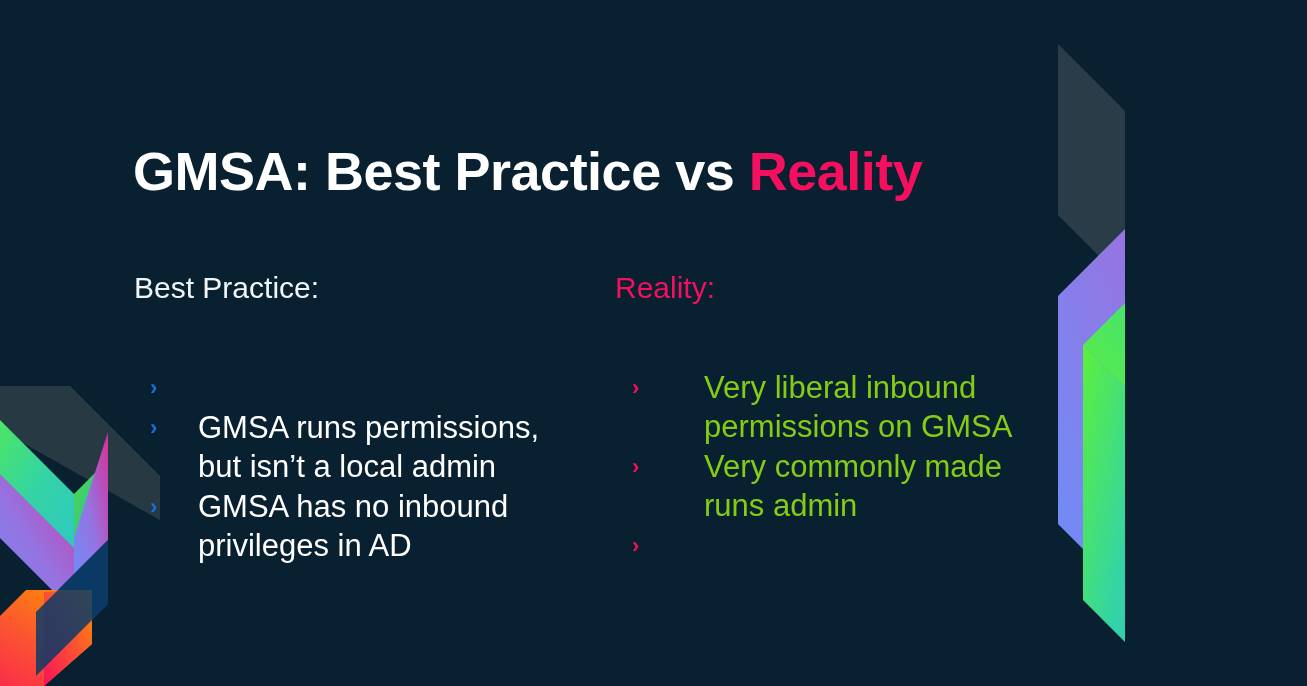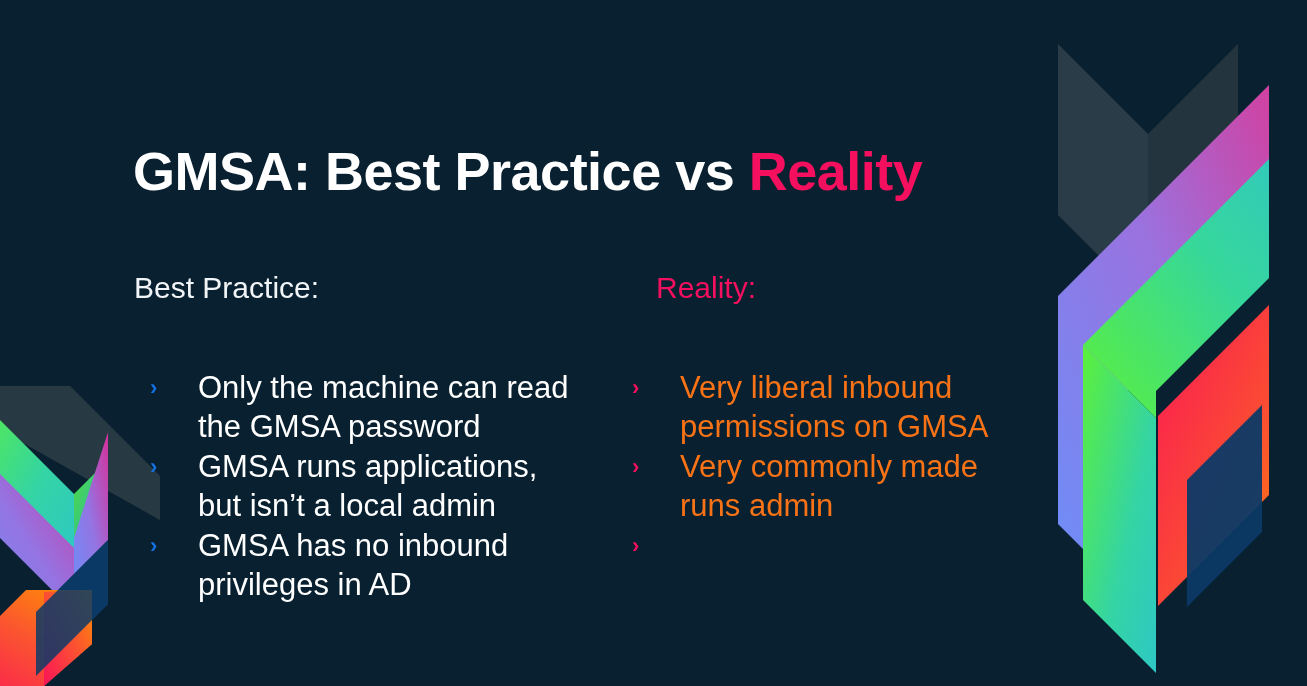--- a/index.html
+++ b/index.html
@@ -7,21 +7,21 @@
 
   html, body {
     width:1307px;
     height:686px;
     overflow:hidden;
     background:#08202f;
   }
 
   .slide {
     position:relative;
-    width:1269px;
+    width:1125px;
     height:686px;
     background:#08202f;
     font-family:"Liberation Sans", sans-serif;
     overflow:hidden;
   }
 
   
   .deco {
     position:absolute;
     top:0; left:0;
@@ -52,21 +52,21 @@
   .title .t-main  { color:#ffffff; }
   .title .t-accent{ color:#f4105f; }
 
   .col-head {
     position:absolute;
     font-size:30px;
     font-weight:400;
     white-space:nowrap;
   }
   .col-head.left  { left:134px; top:271px; color:#f2f5f7; }
-  .col-head.right { left:615px; top:271px; color:#f4105f;margin-left:41px; }
+  .col-head.right { left:615px; top:271px; color:#f4105f; }
 
   .bullets {
     position:absolute;
     list-style:none;
   }
   .bullets.left  { left:150px;  top:368px; width:430px; }
   .bullets.right { left:632px;  top:368px; width:400px; }
 
   .bullets li {
     display:flex;
@@ -81,21 +81,21 @@
     width:48px;
     font-size:22px;
     line-height:39px;
     font-weight:600;
   }
   .bullets.left  .chev { color:#1570e0; }
   .bullets.right .chev { color:#f4105f; }
 
   .bullets .btxt { flex:1 1 auto; }
   .bullets.left  .btxt { color:#ffffff; }
-  .bullets.right .btxt { color:#f97316; }
+  .bullets.right .btxt { color:#84cc16;margin-left:24px; }
 </style>
 </head>
 <body>
 
 <div class="slide">
 
   <div class="deco">
     <svg viewBox="0 0 1307 686" xmlns="http://www.w3.org/2000/svg">
       <defs>
         <linearGradient id="gPinkBlue" x1="1" y1="0" x2="0" y2="1">
@@ -238,25 +238,24 @@
     <div class="title">
       <span class="t-main">GMSA: Best Practice vs </span><span class="t-accent">Reality</span>
     </div>
 
     <div class="col-head left">Best Practice:</div>
     <div class="col-head right">Reality:</div>
 
     <ul class="bullets left">
       <li>
         <span class="chev">›</span>
-        <span class="btxt">Only the machine can read the GMSA password</span>
-      </li>
-      <li>
-        <span class="chev">›</span>
-        <span class="btxt">GMSA runs applications, but isn’t a local admin</span>
+      </li>
+      <li>
+        <span class="chev">›</span>
+        <span class="btxt">GMSA runs permissions, but isn’t a local admin</span>
       </li>
       <li>
         <span class="chev">›</span>
         <span class="btxt">GMSA has no inbound privileges in AD</span>
       </li>
     </ul>
 
     <ul class="bullets right">
       <li>
         <span class="chev">›</span>

